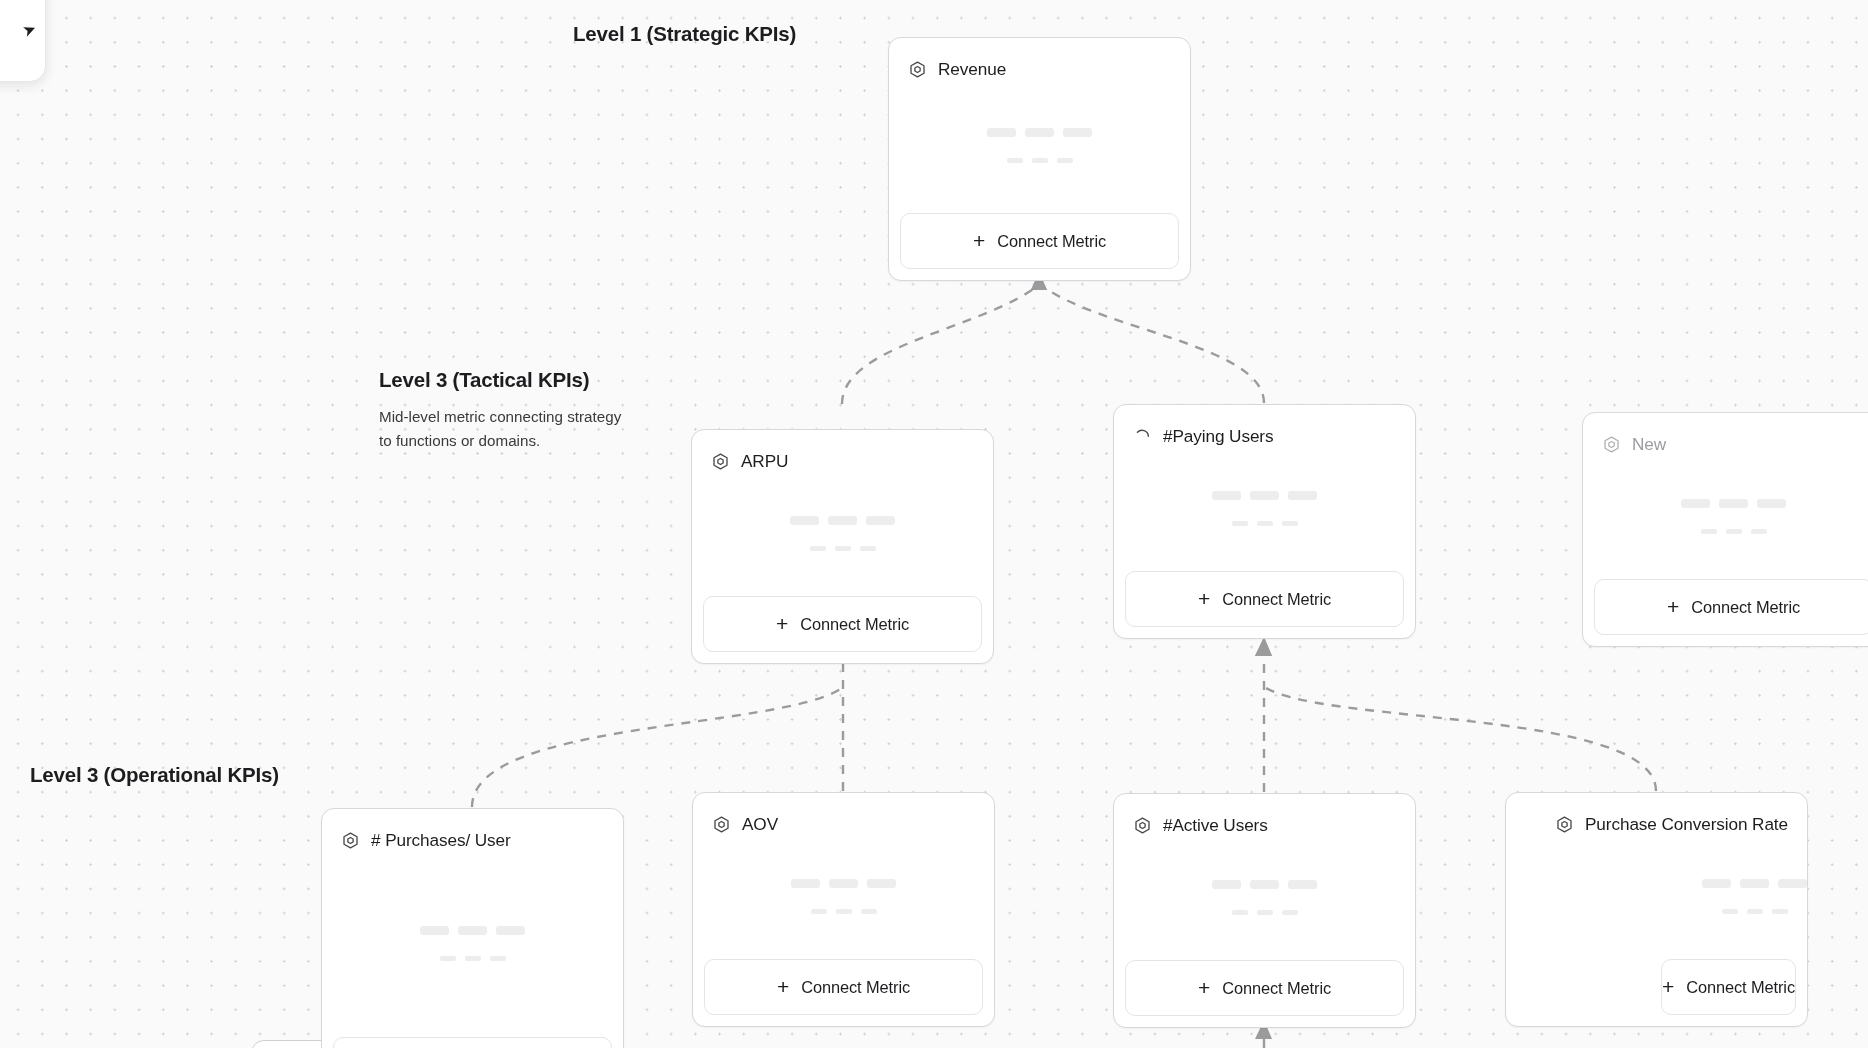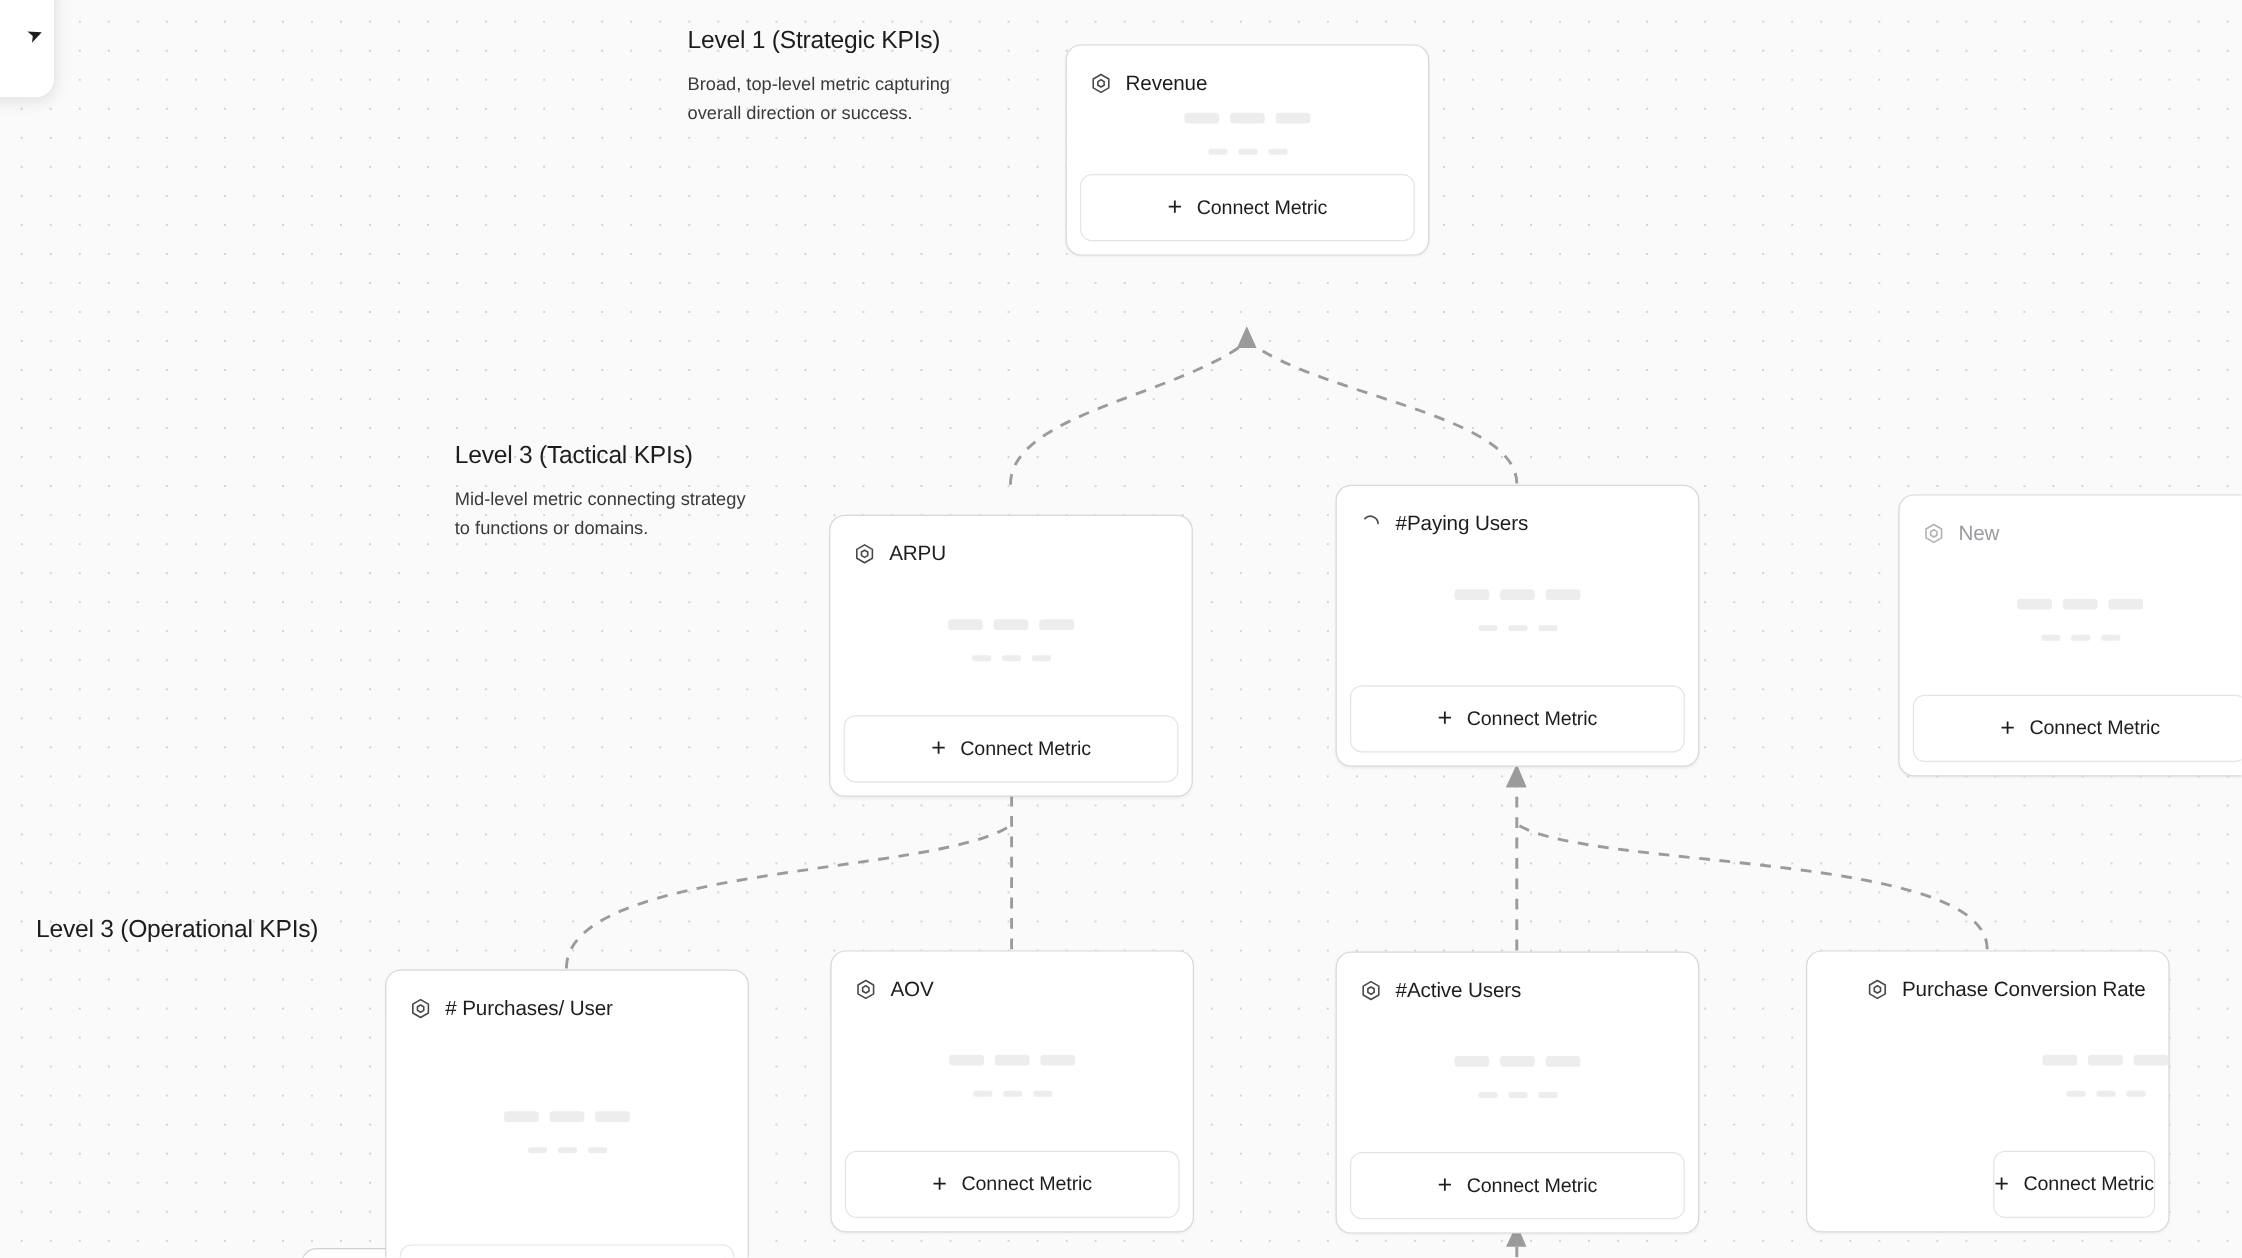--- a/index.html
+++ b/index.html
@@ -40,21 +40,21 @@
     stroke-width: 2.4;
     stroke-dasharray: 9 8;
     stroke-linecap: butt;
   }
   .edge-head { fill: #9b9b9e; }
 
   
   .level-label { position: absolute; }
   .level-title {
     font-size: 20.5px;
-    font-weight: 400;
+    font-weight: 700;
     color: #1d1d20;
     letter-spacing: -0.2px;
     white-space: nowrap;
   }
   .level-desc {
     margin-top: 13px;
     font-size: 15.2px;
     line-height: 24px;
     color: #3a3a3d;
     max-width: 255px;
@@ -141,21 +141,21 @@
     font-size: 16.4px;
     font-weight: 500;
     color: #1d1d20;
     white-space: nowrap;
     letter-spacing: -0.1px;
   }
   .card.muted .connect-plus,
   .card.muted .connect-label { color: #1d1d20; }
 
   
-  #card-revenue      { left: 888px;  top: 37px;  width: 303px; height: 176px; }
+  #card-revenue      { left: 888px;  top: 37px;  width: 303px; height: 244px; }
   #card-arpu         { left: 691px;  top: 405px; width: 303px; height: 235px; margin-top: 24px; }
   #card-paying-users { left: 1113px; top: 404px; width: 303px; height: 235px; }
   #card-new          { left: 1582px; top: 412px; width: 303px; height: 235px; }
   #card-purchases    { left: 321px;  top: 808px; width: 303px; height: 297px; justify-content: space-between; }
   #card-aov          { left: 692px;  top: 792px; width: 303px; height: 235px; }
   #card-active-users { left: 1113px; top: 793px; width: 303px; height: 235px; text-align: center; }
   #card-pcr          { left: 1505px; top: 792px; width: 303px; height: 235px; align-items: flex-end; }
 
   
   #card-partial-bottom {
@@ -231,21 +231,20 @@
     <polygon class="edge-head" points="1264,1020 1255,1039 1272,1039"></polygon>
   </g>
 </svg>
 
 <div id="corner-panel">
   <span class="cursor-glyph">➤</span>
 </div>
 
 <div class="level-label" id="label-l1">
   <div class="level-title">Level 1 (Strategic KPIs)</div>
-  <div class="level-desc">Broad, top-level metric capturing overall direction or success.</div>
 </div>
 
 <div class="level-label" id="label-l2">
   <div class="level-title">Level 3 (Tactical KPIs)</div>
   <div class="level-desc">Mid-level metric connecting strategy to functions or domains.</div>
 </div>
 
 <div class="level-label" id="label-l3">
   <div class="level-title">Level 3 (Operational KPIs)</div>
 </div>

